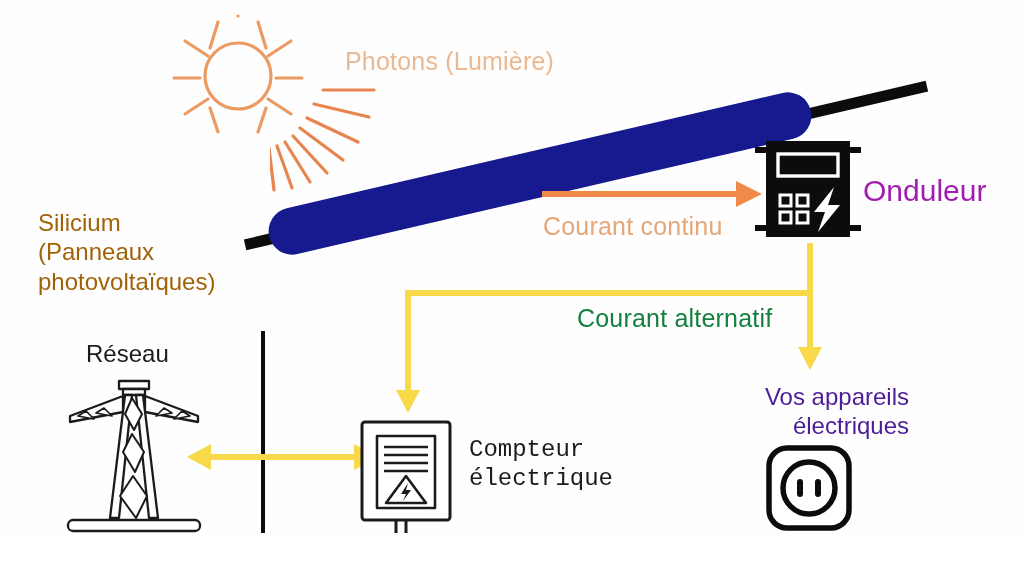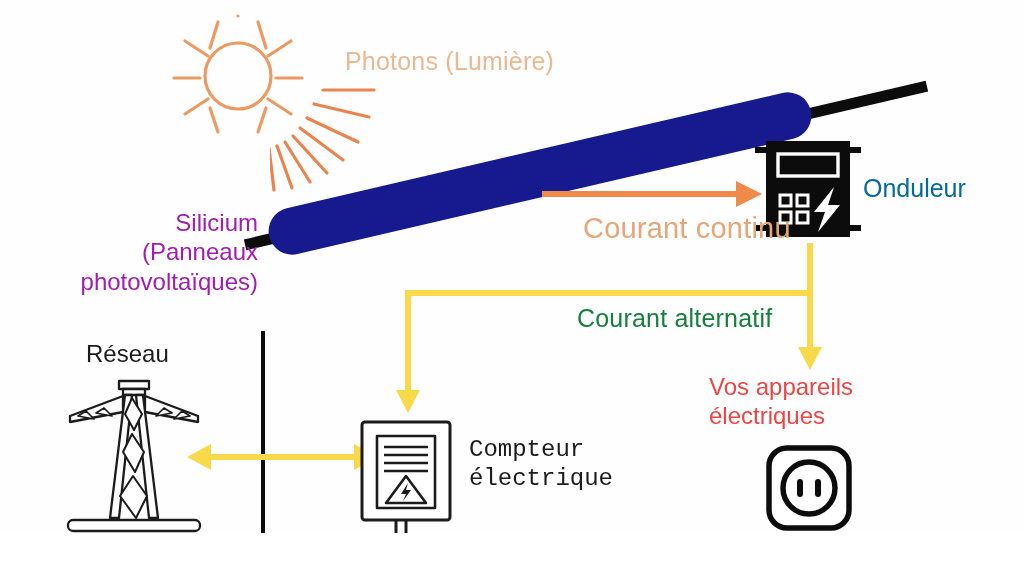--- a/index.html
+++ b/index.html
@@ -26,59 +26,58 @@
   
   #label-photons {
     left: 345px; top: 46px;
     font-size: 25px;
     color: #eab891;
     letter-spacing: .2px;
   }
   #label-silicium {
     left: 38px; top: 208px;
     width: 220px;
-    text-align: right;
-    font-size: 24px;
-    color: #a21caf;
+    text-align: left;
+    font-size: 24px;
+    color: #a16207;
   }
   #label-courant-continu {
     left: 543px; top: 211px;
-    font-size: 29px;
+    font-size: 25px;
     color: #e6a678;
     letter-spacing: .2px;
-    margin-left: 40px;
   }
   #label-onduleur {
     left: 863px; top: 173px;
-    font-size: 25px;
-    color: #0369a1;
+    font-size: 30px;
+    color: #a21caf;
   }
   #label-courant-alternatif {
     left: 577px; top: 303px;
     font-size: 25px;
     color: #15803d;
     letter-spacing: .2px;
   }
   #label-reseau {
     left: 86px; top: 339px;
     font-size: 24px;
     color: #1b1b1b;
   }
   #label-compteur {
     left: 469px; top: 435px;
     font-size: 24px;
     color: #1b1b1b;
     font-family: Liberation Mono, monospace;
   }
   #label-appareils {
-    left: 709px; top: 372px;
+    left: 709px; top: 382px;
     width: 200px;
-    text-align: left;
-    font-size: 24px;
-    color: #ef4444;
+    text-align: right;
+    font-size: 24px;
+    color: #4c1d95;
   }
 
   
   #roof-line {
     position: absolute;
     left: 236px; top: 160px;
     width: 700px; height: 11px;
     background: #0c0c0c;
     transform-origin: 50% 50%;
     transform: rotate(-13.1deg);

